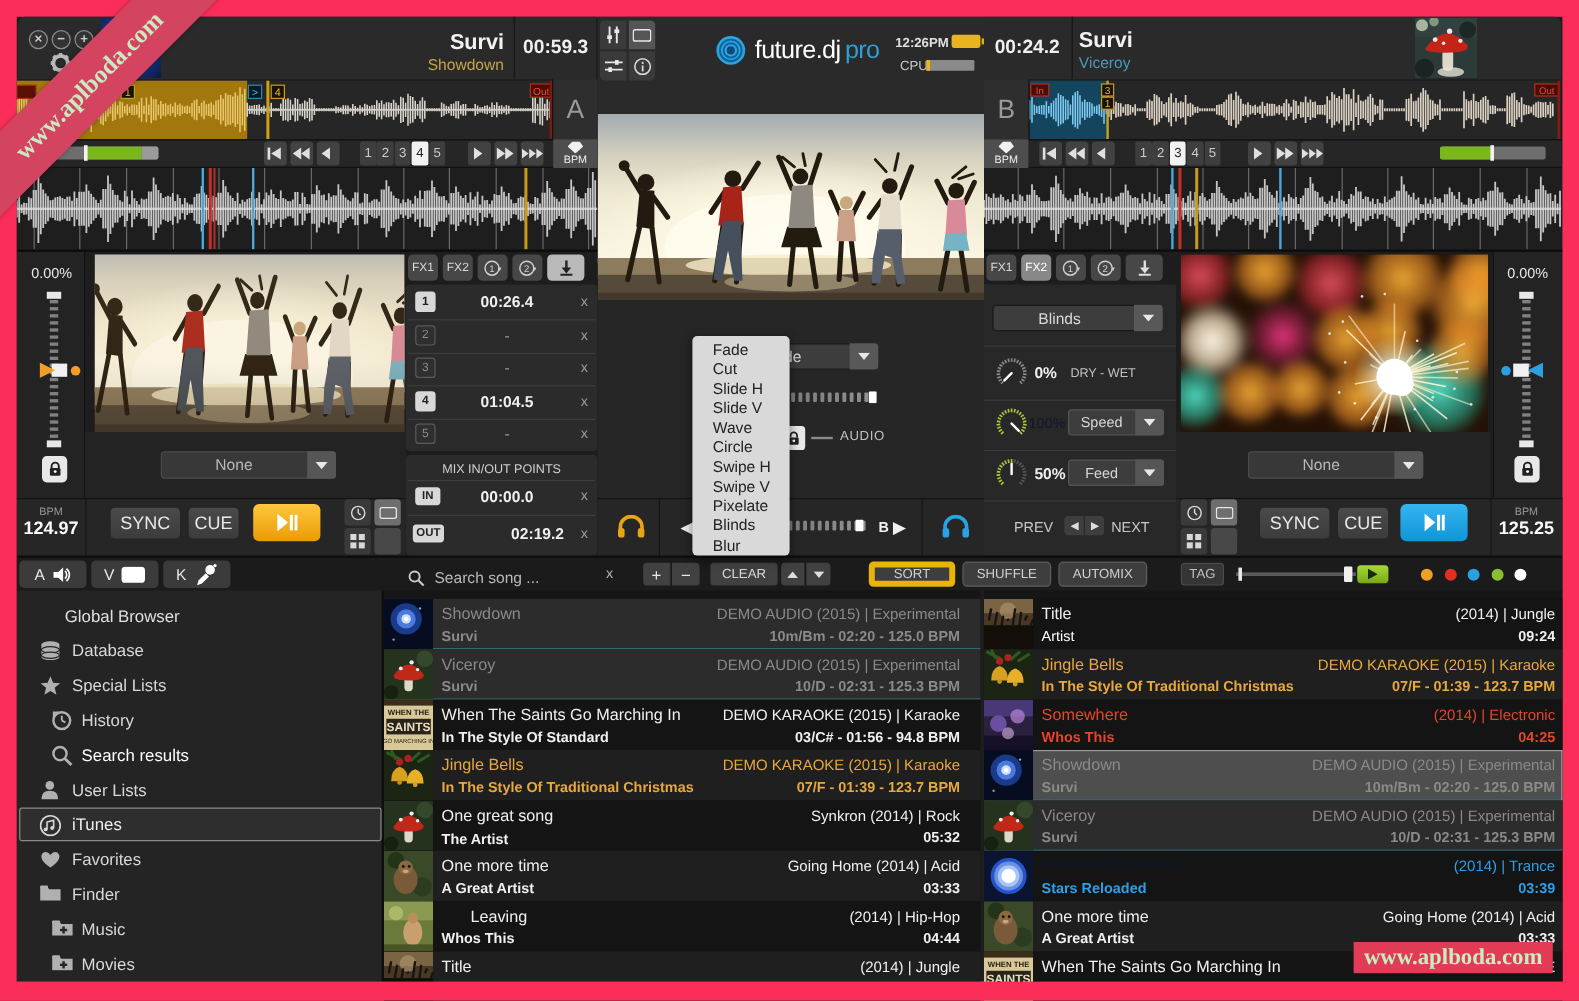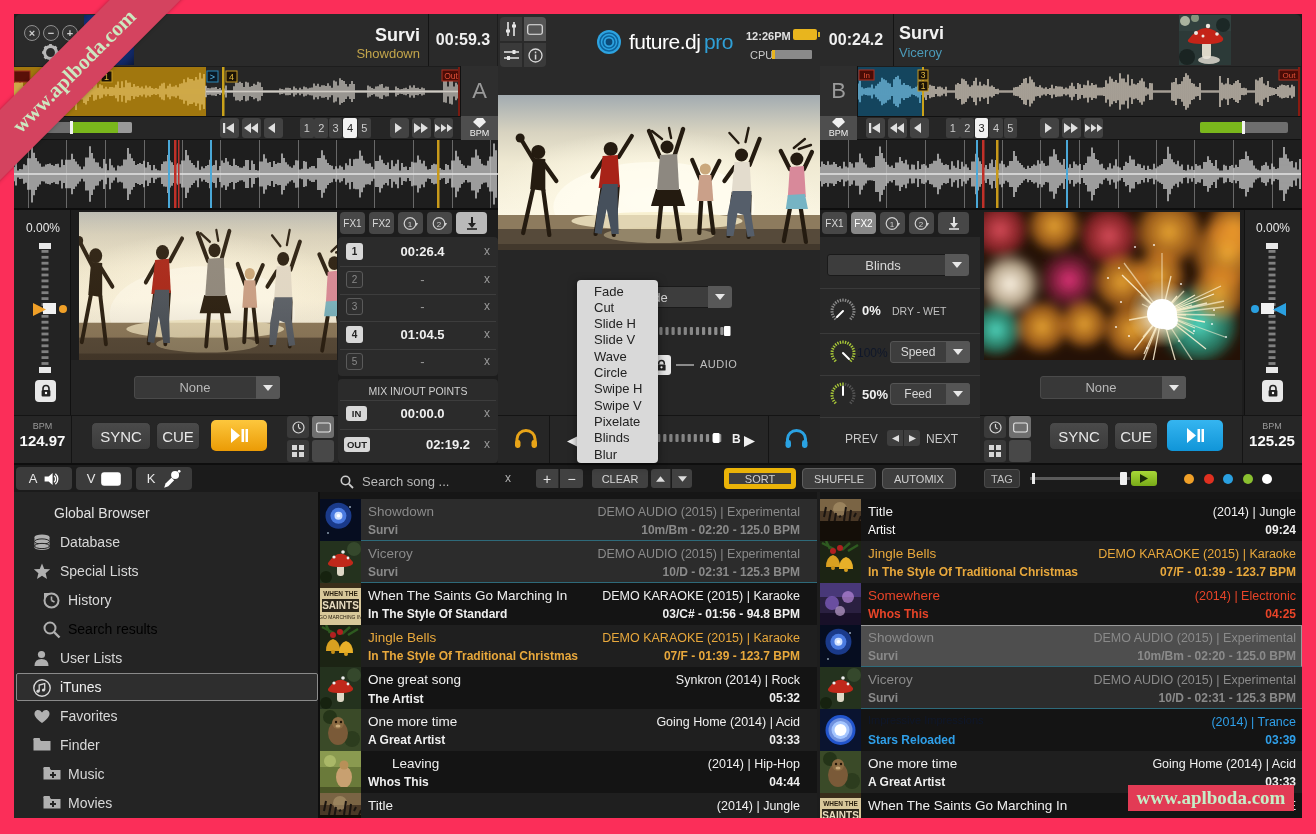--- a/index.html
+++ b/index.html
@@ -992,21 +992,21 @@
       <circle cx="8.5" cy="8.5" r="7" stroke="#b0b0b0" stroke-width="2" fill="none"></circle>
       <polygon points="1,1 7,1 1,7" fill="#b0b0b0"></polygon>
       <line x1="8.5" y1="4.5" x2="8.5" y2="8.5" stroke="#b0b0b0" stroke-width="1.6"></line>
       <line x1="8.5" y1="8.5" x2="11.5" y2="10" stroke="#b0b0b0" stroke-width="1.6"></line>
     </svg></div>
 <div class="abs" style="left:68px;top:592px;font-size:14px;color:#d8d8d8">History</div>
 <div class="abs" style="left:43px;top:621px;"><svg width="18" height="18" viewBox="0 0 18 18">
       <circle cx="7" cy="7" r="5.5" stroke="#b0b0b0" stroke-width="2" fill="none"></circle>
       <line x1="11" y1="11" x2="16.5" y2="16.5" stroke="#b0b0b0" stroke-width="2.4"></line>
     </svg></div>
-<div class="abs" style="left:68px;top:621px;font-size:14px;color:#000000">Search results</div>
+<div class="abs" style="left:68px;top:621px;font-size:14px;color:#ffffff">Search results</div>
 <div class="abs" style="left:33px;top:650px;"><svg width="17" height="17" viewBox="0 0 17 17">
       <circle cx="8.5" cy="4.5" r="3.6" fill="#b0b0b0"></circle>
       <path d="M1.5 16 q0 -7 7 -7 q7 0 7 7z" fill="#b0b0b0"></path>
     </svg></div>
 <div class="abs" style="left:60px;top:650px;font-size:14px;color:#d8d8d8">User Lists</div>
 <div class="abs" style="left:16px;top:673px;width:302px;height:28px;background:#2e2e2e;border:1px solid #8a8a8a;border-radius:2px"></div>
 <div class="abs" style="left:33px;top:679px;"><svg width="18" height="18" viewBox="0 0 18 18">
       <circle cx="9" cy="9" r="8.2" fill="none" stroke="#d8d8d8" stroke-width="1.4"></circle>
       <path d="M6.2 12.2 V6 l5.5 -1.4 V11" stroke="#d8d8d8" stroke-width="1.3" fill="none"></path>
       <circle cx="5" cy="12.2" r="1.6" fill="#d8d8d8"></circle>

